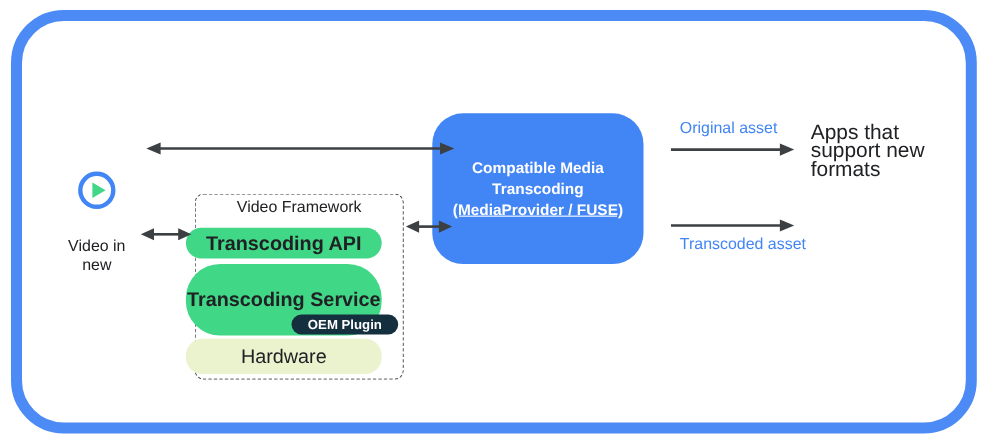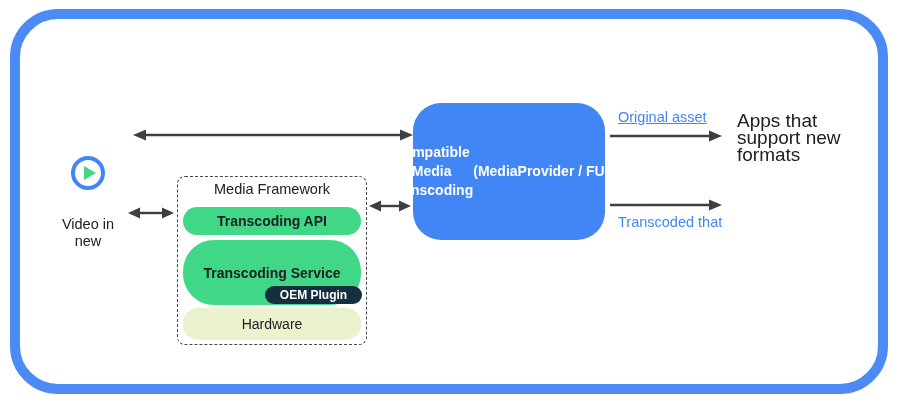--- a/index.html
+++ b/index.html
@@ -23,34 +23,34 @@
   
   .play{left:71px;top:156px;width:34px;height:34px;border:4.5px solid var(--blue);border-radius:50%;background:#fff;display:flex;align-items:center;justify-content:center;}
   .play-tri{width:0;height:0;border-top:7px solid transparent;border-bottom:7px solid transparent;border-left:12px solid var(--green);margin-left:3px;}
 
   .src-label{left:38px;top:200px;width:100px;text-align:center;font-size:14.5px;line-height:16.5px;margin-top:16px;}
 
   
   .mf-box{left:177px;top:176px;width:190px;height:169px;border:1.5px dashed #474747;border-radius:8px;}
   .mf-title{left:177px;top:181px;width:190px;text-align:center;font-size:14.5px;}
 
-  .pill{left:183px;width:178px;display:flex;align-items:center;justify-content:center;font-size:14px;text-align:center;}
+  .pill{left:169px;width:178px;display:flex;align-items:center;justify-content:center;font-size:18px;text-align:center;}
   .pill-api{top:207px;height:28px;border-radius:14px;background:var(--green);font-weight:bold;}
   .pill-service{top:240px;height:65px;border-radius:31px;background:var(--green);font-weight:bold;}
   .pill-oem{left:265px;top:286px;width:97px;height:18px;border-radius:9px;background:var(--navy);color:#fff;font-weight:bold;font-size:12px;display:flex;align-items:center;justify-content:center;}
   .pill-hw{top:308px;height:32px;border-radius:15px;background:var(--cream);}
 
   
-  .transcoder{left:413px;top:103px;width:192px;height:137px;border-radius:28px;background:var(--blue);color:#fff;font-weight:bold;font-size:14px;line-height:19px;display:flex;flex-direction:row;align-items:center;justify-content:center;text-align:center;}
+  .transcoder{left:393px;top:103px;width:192px;height:137px;border-radius:28px;background:var(--blue);color:#fff;font-weight:bold;font-size:14px;line-height:19px;display:flex;flex-direction:column;align-items:center;justify-content:center;text-align:center;}
   .transcoder .title{width:150px;}
-  .transcoder .subtitle{white-space:nowrap;}
+  .transcoder .subtitle{white-space:nowrap;text-decoration:underline;}
 
   
   .asset-label{color:var(--blue);font-size:14.5px;white-space:nowrap;}
-  .asset-original{left:618px;top:109px;text-decoration:underline;}
+  .asset-original{left:618px;top:109px;}
   .asset-transcoded{left:618px;top:214px;}
   .apps-label{font-size:19px;line-height:17px;}
   .apps-support{left:737px;top:112px;width:125px;}
   .apps-nosupport{left:737px;top:185px;width:150px;}
 
   .arrows{left:0;top:0;width:898px;height:404px;pointer-events:none;}
 </style>
 </head>
 <body>
 
@@ -60,34 +60,34 @@
 
   <div class="abs play">
     <div class="play-tri"></div>
   </div>
   <div class="abs src-label">
     <div>Video in</div>
     <div>new</div>
   </div>
 
   <div class="abs mf-box"></div>
-  <div class="abs mf-title">Media Framework</div>
+  <div class="abs mf-title">Video Framework</div>
   <div class="abs pill pill-api">Transcoding API</div>
   <div class="abs pill pill-service">Transcoding Service</div>
   <div class="abs pill-oem">OEM Plugin</div>
   <div class="abs pill pill-hw">Hardware</div>
 
   <div class="abs transcoder">
     <div class="title">Compatible Media Transcoding</div>
     <div class="subtitle">(MediaProvider / FUSE)</div>
   </div>
 
   <div class="abs asset-label asset-original">Original asset</div>
   <div class="abs apps-label apps-support">Apps that support new formats</div>
-  <div class="abs asset-label asset-transcoded">Transcoded that</div>
+  <div class="abs asset-label asset-transcoded">Transcoded asset</div>
 
   <svg class="abs arrows" viewBox="0 0 898 404" xmlns="http://www.w3.org/2000/svg">
     <g stroke="#3C4043" fill="#3C4043">
       <line x1="145" y1="135" x2="401" y2="135" stroke-width="2.4"></line>
       <polygon points="133,135 146,129.5 146,140.5" stroke="none"></polygon>
       <polygon points="413,135 400,129.5 400,140.5" stroke="none"></polygon>
     </g>
     <g stroke="#3C4043" fill="#3C4043">
       <line x1="139" y1="213" x2="163" y2="213" stroke-width="2.4"></line>
       <polygon points="128,213 140,207.5 140,218.5" stroke="none"></polygon>

